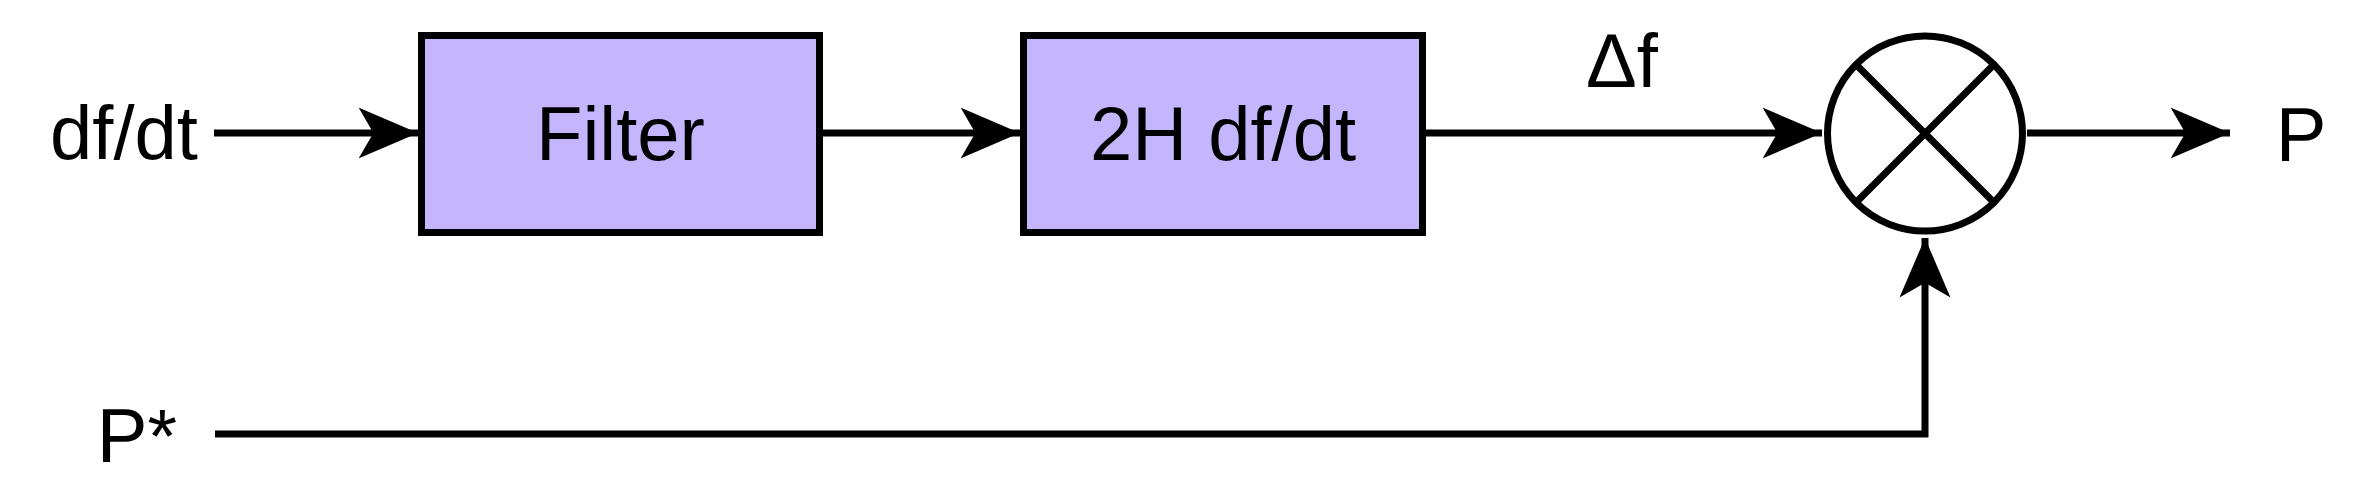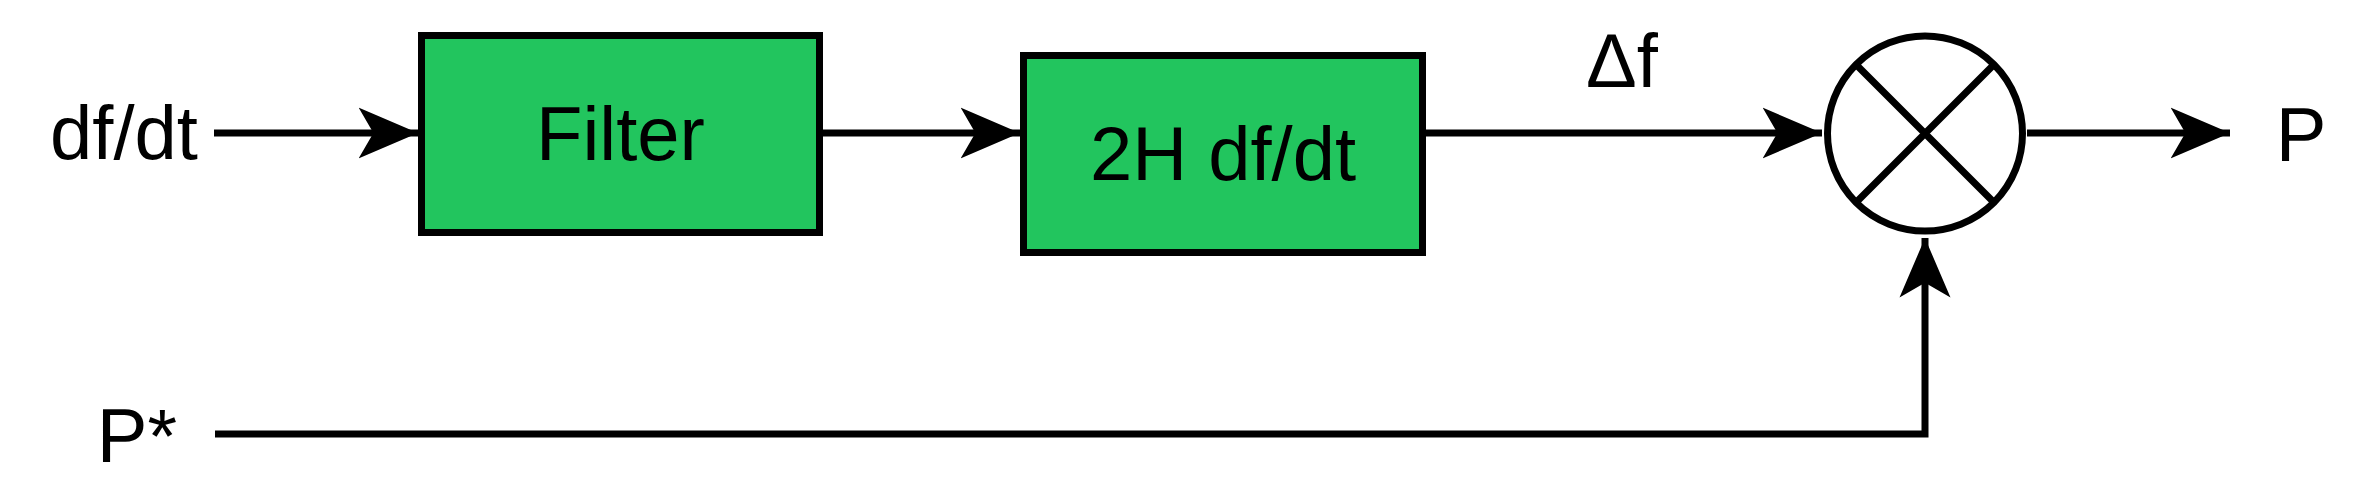--- a/index.html
+++ b/index.html
@@ -29,21 +29,21 @@
     stroke-width: 7;
   }
   .cross {
     fill: none;
     stroke: #000000;
     stroke-width: 7;
   }
   .block {
     position: absolute;
     border: 7px solid #000000;
-    background: #22c55e;
+    background: #c4b5fd;
     display: flex;
     align-items: center;
     justify-content: center;
     font-size: 76px;
     line-height: 1;
     white-space: nowrap;
   }
   .lbl {
     position: absolute;
     transform: translate(-50%, -50%);
@@ -77,21 +77,21 @@
     <g>
       <circle class="node-shape" cx="1925" cy="133.5" r="97.5"></circle>
       <path class="cross" d="M 1856 64.5 L 1994 202.5 M 1994 64.5 L 1856 202.5"></path>
     </g>
   </svg>
 
   <div class="block" style="left:418px; top:32px; width:405px; height:204px;">
     <span>Filter</span>
   </div>
 
-  <div class="block" style="left:1020px; top:32px; width:406px; height:204px;margin-top:20px;">
+  <div class="block" style="left:1020px; top:32px; width:406px; height:204px;">
     <span>2H df/dt</span>
   </div>
 
   <div class="lbl" style="left:124px; top:133px;">df/dt</div>
 
   <div class="lbl" style="left:1622px; top:61px;">Δf</div>
 
   <div class="lbl" style="left:2301px; top:135px;">P</div>
 
   <div class="lbl" style="left:137px; top:436px;">P*</div>

